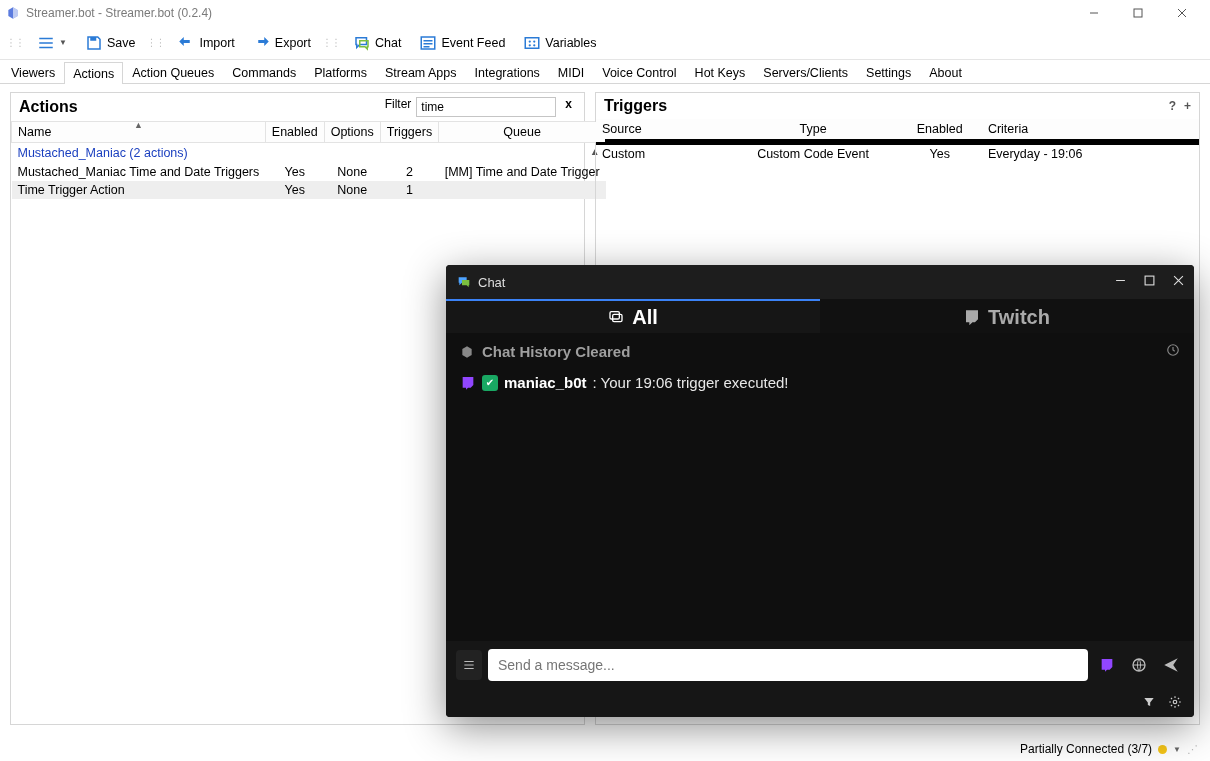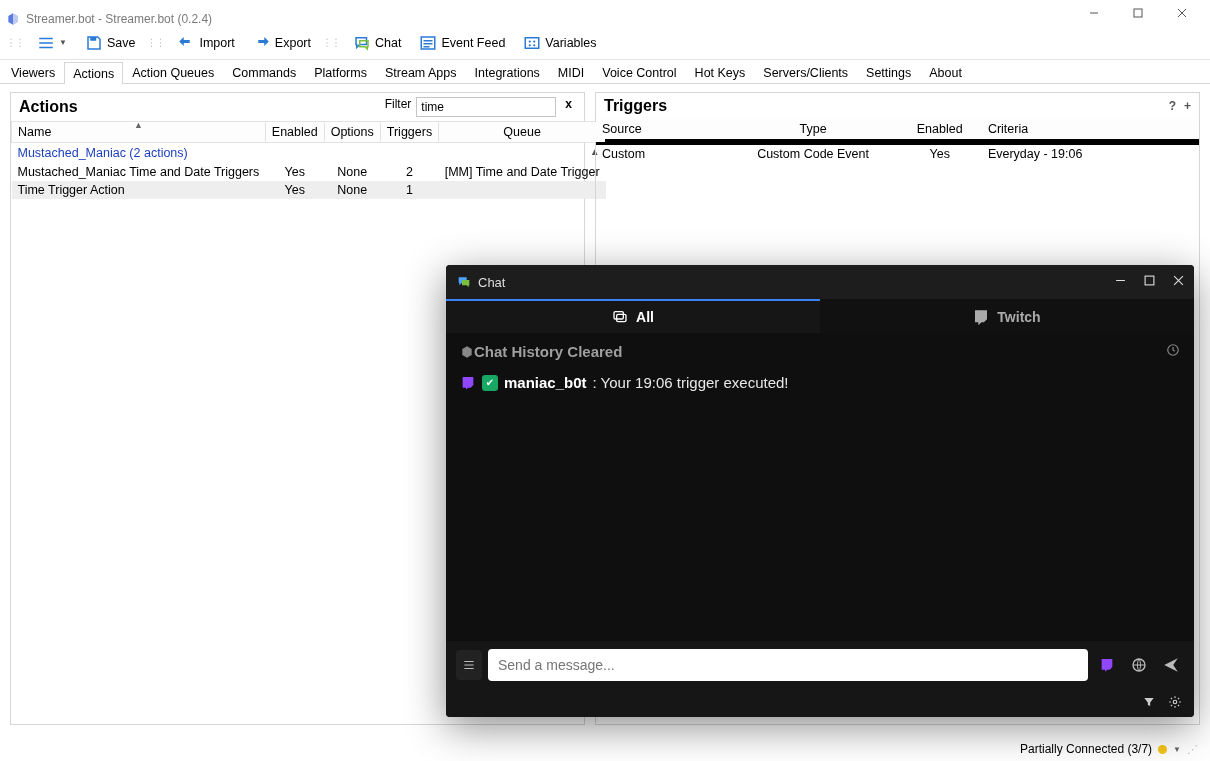--- a/index.html
+++ b/index.html
@@ -1,19 +1,19 @@
 <!DOCTYPE html>
 <html><head>
 <meta charset="utf-8">
 <style>
 * { box-sizing: border-box; margin: 0; padding: 0; font-family: "Segoe UI", Tahoma, sans-serif; }
 body { background: #ffffff; width: 1210px; height: 761px; overflow: hidden; font-size: 12px; color: #000; position: relative; }
 
 
-.titlebar { height: 26px; display: flex; align-items: flex-end; padding: 0 6px; color: #7a7a7a; font-size: 12px; }
+.titlebar { height: 26px; display: flex; align-items: center; padding: 0 6px; color: #7a7a7a; font-size: 12px; }
 .titlebar .logo { width: 14px; height: 14px; margin-right: 6px; }
 .titlebar .wincontrols { margin-left: auto; display: flex; gap: 0; }
 .titlebar .wincontrols div { width: 44px; height: 26px; display: flex; align-items: center; justify-content: center; color: #555; }
 .titlebar .wincontrols svg { width: 10px; height: 10px; }
 
 
 .toolbar { height: 34px; display: flex; align-items: center; padding: 2px 6px; gap: 4px; border-bottom: 1px solid #e5e5e5; }
 .toolbar .grip { color: #c0c0c0; font-size: 10px; letter-spacing: -1px; margin-right: 2px; }
 .tbn { display: flex; align-items: center; gap: 4px; padding: 3px 6px; border: 1px solid transparent; border-radius: 2px; cursor: default; font-size: 12.5px; }
 .tbn svg { width: 18px; height: 18px; }
@@ -53,26 +53,26 @@
 .status-grip { color: #bbb; font-size: 11px; letter-spacing: -2px; }
 
 
 .chatwin { position: absolute; left: 446px; top: 265px; width: 748px; height: 452px; background: #161616; color: #d5d5d5; border-radius: 4px; box-shadow: 0 10px 40px rgba(0,0,0,.45); display: flex; flex-direction: column; overflow: hidden; }
 .chat-title { height: 34px; display: flex; align-items: center; padding: 0 10px; background: #1d1d1d; }
 .chat-title .logo { width: 16px; height: 16px; margin-right: 6px; }
 .chat-title .wctrls { margin-left: auto; display: flex; gap: 18px; }
 .chat-title .wctrls svg { width: 11px; height: 11px; stroke: #ddd; }
 
 .chat-tabs { display: flex; background: #111; }
-.chat-tab { flex: 1; height: 34px; display: flex; align-items: center; justify-content: center; gap: 8px; color: #aaa; font-size: 14px; font-weight: 600; border-top: 2px solid transparent; cursor: default; }
+.chat-tab { flex: 1; height: 34px; display: flex; align-items: center; justify-content: center; gap: 8px; color: #aaa; font-size: 20px; font-weight: 600; border-top: 2px solid transparent; cursor: default; }
 .chat-tab.active { color: #fff; border-top-color: #3b82f6; background: #161616; }
 .chat-tab svg { width: 16px; height: 16px; }
 
 .chat-body { flex: 1; padding: 10px 14px; overflow: hidden; background: #0f0f0f; }
-.sysline { display: flex; align-items: center; color: #9f9f9f; font-weight: 700; font-size: 15px; margin-bottom: 14px; }
+.sysline { display: flex; align-items: center; gap: 8px; color: #9f9f9f; font-weight: 700; font-size: 15px; margin-bottom: 14px; }
 .sysline .clock { margin-left: auto; color: #888; }
 .msgline { display: flex; align-items: center; gap: 6px; font-size: 15px; color: #e8e8e8; }
 .msgline .tw { color: #9146ff; }
 .msgline .shield { width: 16px; height: 16px; background: #19a863; border-radius: 3px; display: inline-flex; align-items: center; justify-content: center; color: #fff; font-size: 10px; }
 .msgline .uname { font-weight: 700; color: #fff; }
 
 .chat-input-row { display: flex; align-items: center; gap: 6px; padding: 8px 10px; background: #161616; }
 .chat-burger { width: 26px; height: 30px; display: flex; align-items: center; justify-content: center; color: #bbb; background: #222; border-radius: 4px; }
 .chat-input { flex: 1; background: #ffffff; border: none; color: #888; padding: 8px 10px; border-radius: 4px; font-size: 14px; }
 .chat-ico { width: 26px; height: 26px; display: flex; align-items: center; justify-content: center; color: #bbb; }

